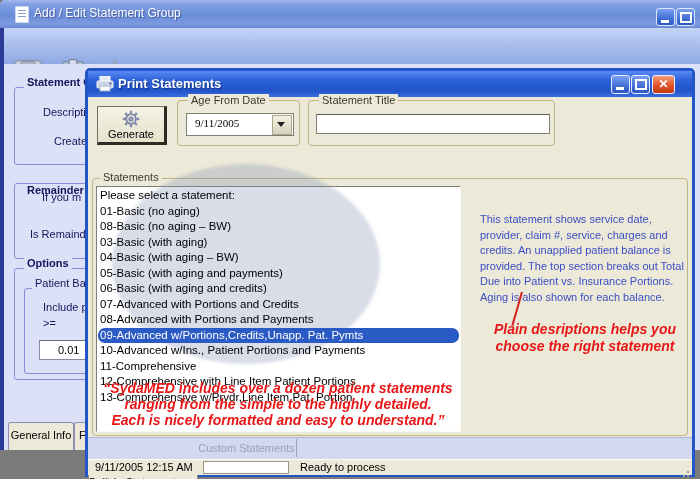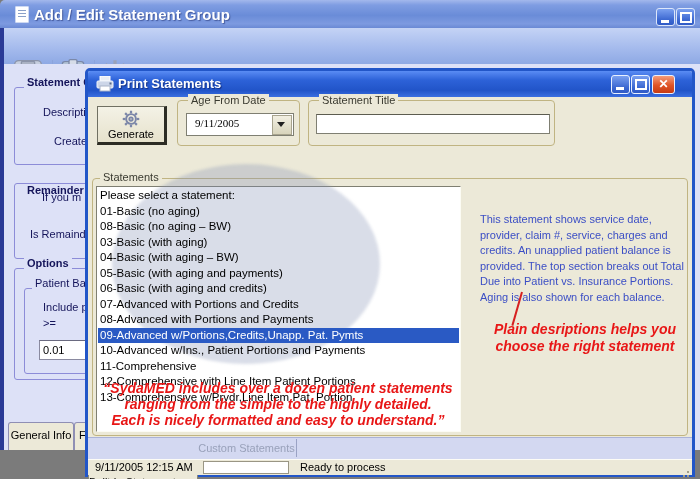--- a/index.html
+++ b/index.html
@@ -4,21 +4,21 @@
 <style>
   html,body{margin:0;padding:0;}
   .screen{position:relative;width:700px;height:479px;overflow:hidden;background:#7b7b7b;
           font-family:"Liberation Sans",sans-serif;font-size:11px;color:#000;}
   .abs{position:absolute;}
 
   
   .bg-titlebar{left:0;top:0;width:700px;height:28px;
     background:linear-gradient(180deg,#a3b8ec 0%,#7f9de2 18%,#6a8cd8 55%,#7d9ae0 85%,#6a89d4 100%);
     border-radius:5px 0 0 0;}
-  .bg-title{left:34px;top:6px;color:#fff;font-weight:bold;font-size:15px;text-shadow:1px 1px 1px rgba(10,20,80,.45);}
+  .bg-title{left:34px;top:6px;color:#fff;font-weight:normal;font-size:12px;text-shadow:1px 1px 1px rgba(10,20,80,.45);}
   .doc-icon{left:15px;top:6px;width:12px;height:15px;background:
     linear-gradient(#fff,#fff) ,#fff;border:1px solid #cdd8f2;border-radius:1px;}
   .doc-icon i{position:absolute;left:2px;right:2px;height:1px;background:#8aa0c8;}
   .maroon-strip{left:645px;top:0;width:55px;height:3px;background:#6e2420;}
   .cap-btn{top:8px;width:17px;height:16px;border:1px solid #dce6fa;border-radius:3px;
     background:linear-gradient(180deg,#7aa0f0,#3a66d0 70%,#2f5ac6);color:#fff;text-align:center;}
   .cap-min{left:656px;} .cap-max{left:676px;}
   .cap-min span{position:absolute;left:4px;bottom:2px;width:8px;height:3px;background:#fff;}
   .cap-max span{position:absolute;left:3px;top:3px;width:8px;height:7px;border:2px solid #fff;}
   .bg-toolbar{left:0;top:28px;width:700px;height:36px;
@@ -27,21 +27,21 @@
   .tool-btn{top:31px;width:34px;height:31px;}
   .bg-panel{left:4px;top:64px;width:696px;height:386px;background:#dde1f7;}
   .bg-leftborder{left:0;top:28px;width:4px;height:422px;background:#2a3a96;}
   .lav-group{border:1px solid #8c8cd8;border-radius:3px;background:transparent;}
   .lav-label{color:#14145a;background:#dde1f7;padding:0 3px;font-size:11px;white-space:nowrap;}
   .lav-bold{font-weight:bold;}
   .xp-tab{background:#ece9d8;border:1px solid #8f8fb4;border-bottom:none;border-radius:3px 3px 0 0;
     text-align:center;line-height:24px;white-space:nowrap;overflow:hidden;}
   .gray-bottom{left:0;top:450px;width:700px;height:29px;background:#7b7b7b;}
   .amount-input{background:#fff;border:1px solid #8a8aa0;border-top-color:#6a6a80;
-    font-size:11px;padding:2px 3px;font-family:"Liberation Sans",sans-serif;}
+    font-size:11px;padding:2px 18px;font-family:"Liberation Sans",sans-serif;}
 
   
   .dlg{left:85px;top:68px;width:610px;height:409px;box-sizing:border-box;
     border:3px solid #2256c8;border-radius:5px 5px 0 0;background:#ece9d8;}
   .dlg-titlebar{left:0;top:0;width:604px;height:26px;
     background:linear-gradient(180deg,#5a8cf4 0%,#2d62d8 35%,#2154c8 75%,#3a6ee0 100%);
     border-radius:2px 2px 0 0;}
   .dlg-title{left:30px;top:5px;color:#fff;font-weight:bold;font-size:13px;text-shadow:1px 1px 1px rgba(0,10,60,.5);}
   .dlg-btn{top:4px;width:17px;height:17px;border:1px solid #e8f0ff;border-radius:3px;
     background:linear-gradient(180deg,#7aa0f0,#3a66d0 70%,#2f5ac6);}
@@ -67,21 +67,21 @@
   .combo-arrow{position:absolute;left:4px;top:6px;width:0;height:0;
     border-left:4px solid transparent;border-right:4px solid transparent;border-top:5px solid #202020;}
   .text-input{background:#fff;border:1px solid #7f7f72;border-top-color:#5c5c50;}
 
   .listbox{left:8px;top:89px;width:365px;height:246px;background:#fff;
     border:1px solid #7f7f72;border-bottom-color:#fcfcf4;border-right-color:#fcfcf4;box-sizing:border-box;}
   .watermark{left:24px;top:67px;width:268px;height:200px;border-radius:50%;
     background:rgba(128,142,178,.30);filter:blur(1.5px);pointer-events:none;}
   .listrows{left:10px;top:91px;width:361px;height:220px;}
   .lrow{height:15.5px;line-height:15.5px;padding-left:2px;font-size:11.5px;white-space:nowrap;overflow:hidden;}
-  .lrow.sel{background:#2a5ac4;color:#fff;}
+  .lrow.sel{background:#2a5ac4;color:#fff;border-radius:7px;}
 
   .desc-text{left:392px;top:115px;width:210px;color:#3b4ec5;font-size:11px;line-height:15.5px;}
   .leader-line{left:433px;top:195px;width:2px;height:35px;background:#d62020;
     transform:rotate(16deg);transform-origin:top center;}
   .annot{color:#e81717;font-weight:bold;font-style:italic;font-size:14px;line-height:17px;text-align:center;}
   .annot-block{left:390px;top:224px;width:214px;}
   .quote-block{left:12px;top:283px;width:356px;color:#e81717;font-weight:bold;font-style:italic;
     font-size:14px;line-height:16px;text-align:center;}
 
   .tabstrip{left:0;top:340px;width:604px;height:22px;background:#d3d8f1;border-top:1px solid #aab2d8;}

